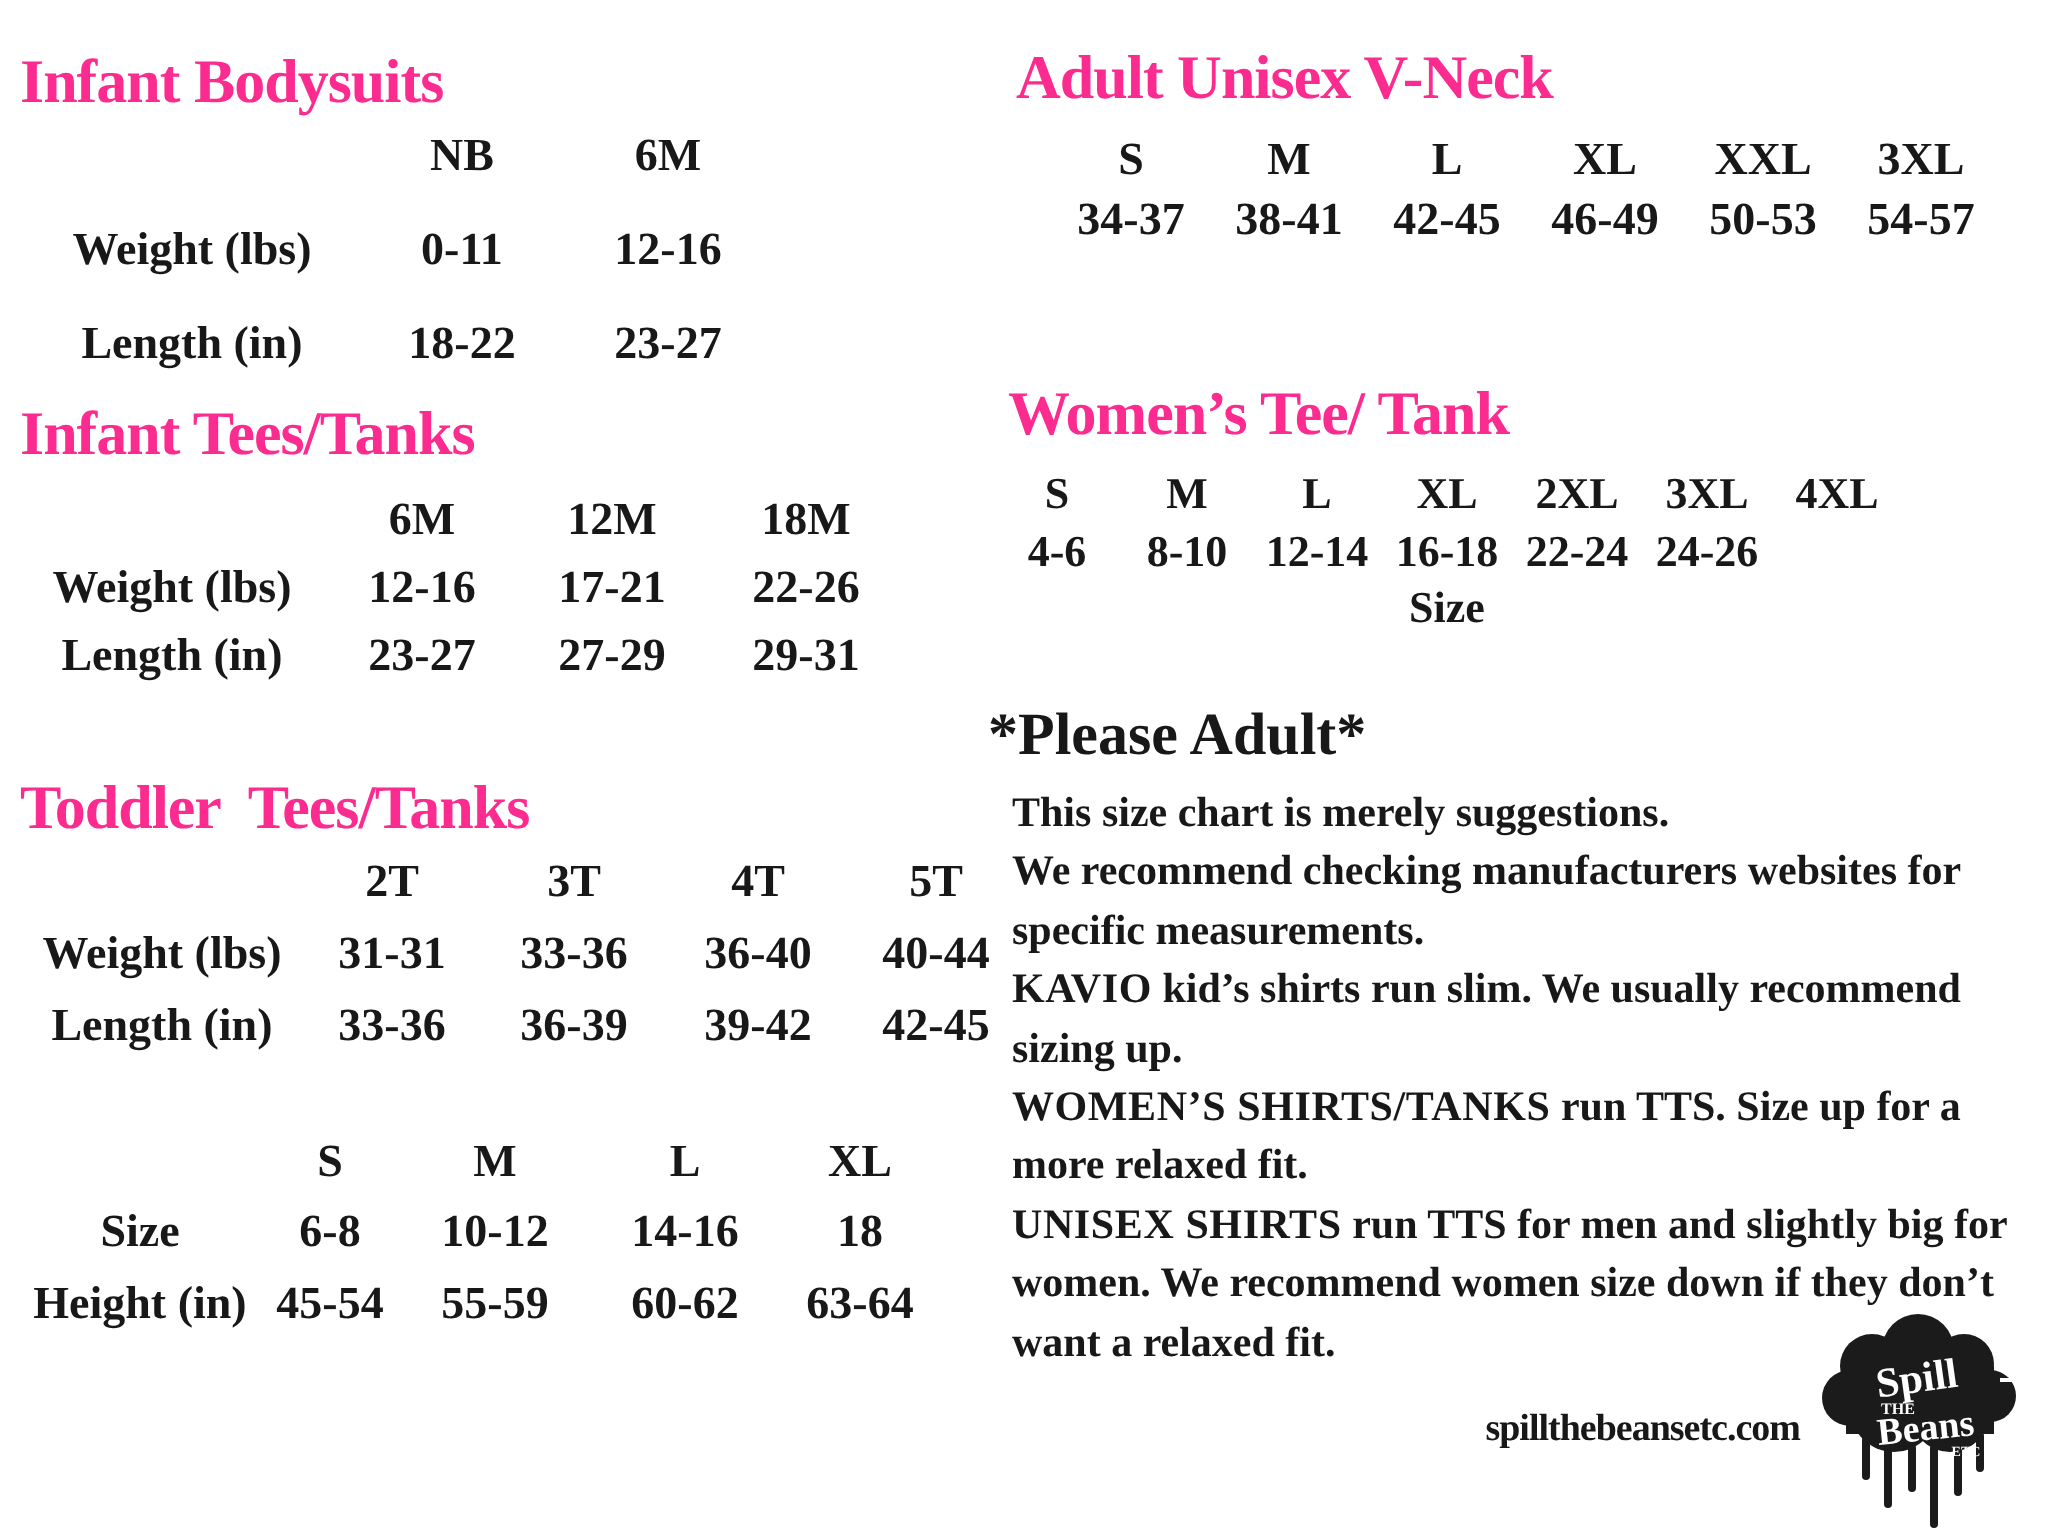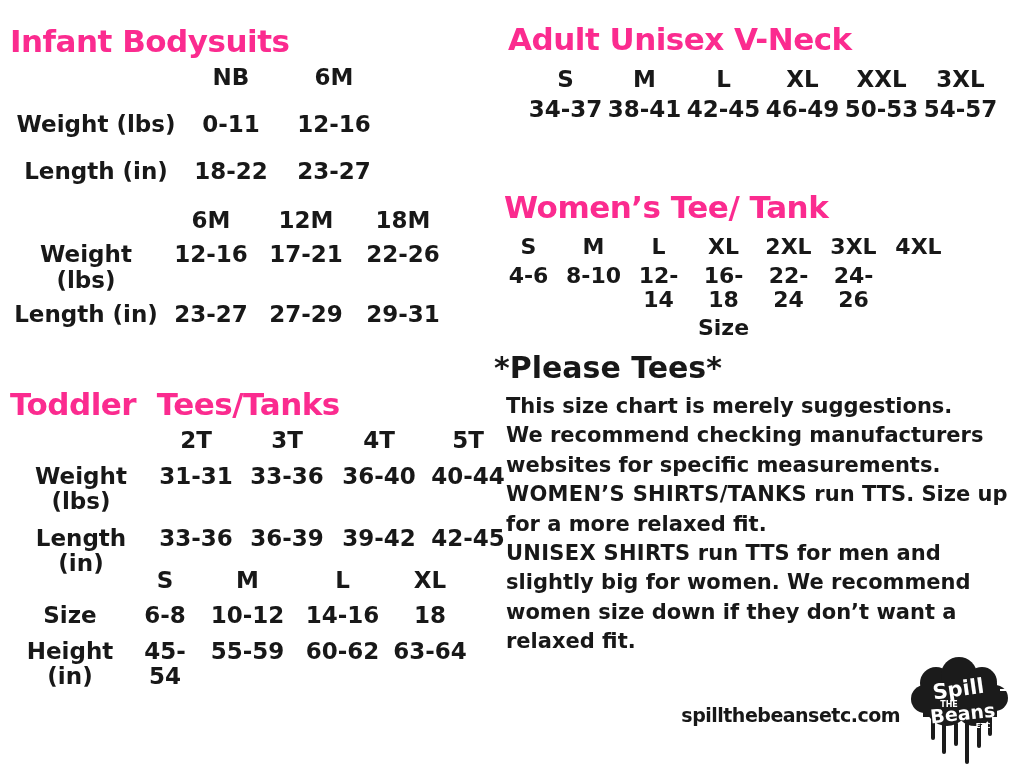--- a/index.html
+++ b/index.html
@@ -3,21 +3,21 @@
 <meta charset="utf-8">
 <style>
   :root { --pink:#fb2b8f; --ink:#181818; }
   * { box-sizing:border-box; }
   html,body { margin:0; padding:0; }
   body {
     width:1024px; height:768px;
     font-family:"DejaVu Sans","Liberation Sans",sans-serif;
     background:#ffffff;
   }
-  .page { position:relative; width:1024px; height:768px; background:#fff; color:var(--ink); overflow:hidden; }
+  .page { position:relative; width:1024px; height:768px; background:#fff; color:var(--ink); overflow:hidden;font-family:Liberation Serif, serif; }
   .sec { position:absolute; }
   .title {
     color:var(--pink); font-weight:bold; font-size:31px;
     letter-spacing:-0.5px; white-space:pre-wrap; line-height:1.25;
   }
   .grid { display:grid; font-weight:bold; font-size:23px; align-items:baseline; }
   .cell { line-height:1.1; }
   .c { text-align:center; }
   .lbl { text-align:center; }
   
@@ -57,20 +57,21 @@
       <div class="cell lbl">Weight (lbs)</div>
       <div class="cell c">0-11</div>
       <div class="cell c">12-16</div>
       <div class="cell lbl">Length (in)</div>
       <div class="cell c">18-22</div>
       <div class="cell c">23-27</div>
     </div>
   </div>
 
   <div class="sec" style="left:10px; top:198px; width:470px;">
+    <div class="title">Infant Tees/Tanks</div>
     <div class="grid g-it">
       <div class="cell lbl"></div>
       <div class="cell c">6M</div>
       <div class="cell c">12M</div>
       <div class="cell c">18M</div>
       <div class="cell lbl">Weight (lbs)</div>
       <div class="cell c">12-16</div>
       <div class="cell c">17-21</div>
       <div class="cell c">22-26</div>
       <div class="cell lbl">Length (in)</div>
@@ -153,24 +154,25 @@
       <div class="cell c">8-10</div>
       <div class="cell c">12-14</div>
       <div class="cell c">16-18</div>
       <div class="cell c">22-24</div>
       <div class="cell c">24-26</div>
     </div>
     <div class="measure m-wt">Size</div>
   </div>
 
   <div class="sec" style="left:488px; top:350px; width:530px;">
-    <div class="note-title">*Please Tees*</div>
+    <div class="note-title">*Please Adult*</div>
     <div class="note-body">
       <p><span class="nb"></span><span>This size chart is merely suggestions.</span></p>
       <p><span class="nb"></span><span>We recommend checking manufacturers websites for specific measurements.</span></p>
+      <p><span class="nb">KAVIO</span><span> kid’s shirts run slim. We usually recommend sizing up.</span></p>
       <p><span class="nb">WOMEN’S SHIRTS/TANKS</span><span> run TTS. Size up for a more relaxed fit.</span></p>
       <p><span class="nb">UNISEX SHIRTS</span><span> run TTS for men and slightly big for women. We recommend women size down if they don’t want a relaxed fit.</span></p>
     </div>
   </div>
 
   <div class="website">spillthebeansetc.com</div>
 
   <div class="logo">
     <svg width="118" height="112" viewBox="0 0 118 112">
       <g fill="#1b1b1b">

